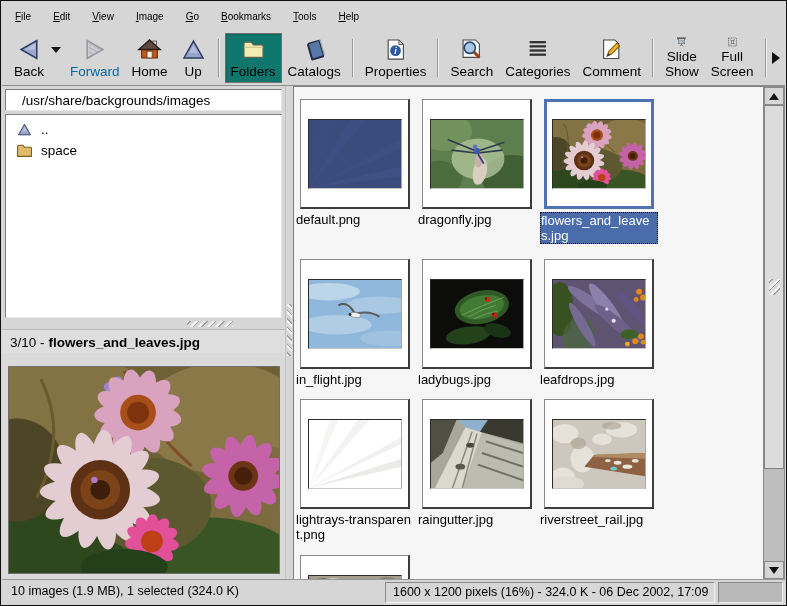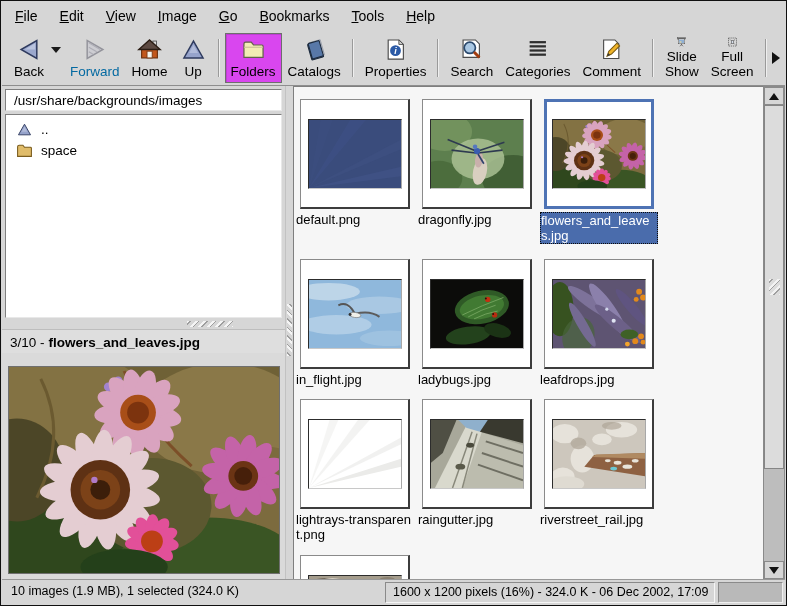--- a/index.html
+++ b/index.html
@@ -1,40 +1,40 @@
 <!DOCTYPE html>
 <html><head>
 <meta charset="utf-8">
 <style>
   * { margin:0; padding:0; box-sizing:border-box; font-family:"Liberation Sans", sans-serif; }
   html,body { width:787px; height:606px; }
   #app { position:relative; width:787px; height:606px; background:#d6d6d6; border:1px solid #101010; overflow:hidden; font-size:13px; color:#000; }
 
   
   #menubar { position:absolute; left:1px; top:0; right:1px; height:30px; display:flex; align-items:center; padding-left:2px; background:#d6d6d6; }
-  .menu-item { padding:5px 11px; font-size:14px; cursor:default; }
+  .menu-item { padding:5px 11px; font-size:10px; cursor:default; }
   .menu-item::first-letter { text-decoration:underline; }
 
   
   #toolbar { position:absolute; left:1px; top:30px; right:1px; height:55px; display:flex; align-items:center; background:#d6d6d6; border-bottom:1px solid #8e8e8e; padding:2px 2px 3px 2px; }
   .tb-grip { width:9px; height:44px; margin:0 3px 0 1px;
     background:repeating-linear-gradient(135deg,#f2f2f2 0 2px,#a8a8a8 2px 3px,#d6d6d6 3px 6px); }
   .tool-btn { display:flex; flex-direction:column; align-items:center; justify-content:flex-end; gap:1px; padding:2px 5px 3px 5px; border:1px solid transparent; background:transparent; font-size:13.5px; color:#000; height:50px; }
   .tool-btn .t-icon { width:27px; height:27px; display:block; }
-  .tool-btn.pressed { background:#d946ef; border:1px solid #6e6e6e; box-shadow:inset 1px 1px 0 rgba(0,0,0,.12); }
+  .tool-btn.pressed { background:#0f766e; border:1px solid #6e6e6e; box-shadow:inset 1px 1px 0 rgba(0,0,0,.12); }
   .tool-btn.disabled { color:#0369a1; }
   .dd-arrow { width:0; height:0; border-left:5px solid transparent; border-right:5px solid transparent; border-top:6px solid #1a1a1a; margin:14px 3px 0 1px; align-self:flex-start; }
   .tb-sep { width:2px; height:38px; border-left:1px solid #9a9a9a; border-right:1px solid #efefef; margin:0 5px; }
   .tb-overflow { margin-left:auto; margin-right:4px; width:0; height:0; border-top:6px solid transparent; border-bottom:6px solid transparent; border-left:8px solid #111; }
 
   
   #main { position:absolute; left:1px; right:1px; top:85px; height:495px; }
 
   #left-panel { position:absolute; left:0; top:0; width:283px; height:495px; background:#d6d6d6; }
-  #path-entry { position:absolute; left:3px; top:3px; width:277px; height:22px; border:1px solid #7f7f7f; border-bottom-color:#e8e8e8; border-right-color:#e8e8e8; background:#fff; font-size:13.5px; padding:0 8px; }
+  #path-entry { position:absolute; left:3px; top:3px; width:277px; height:22px; border:1px solid #7f7f7f; border-bottom-color:#e8e8e8; border-right-color:#e8e8e8; background:#fff; font-size:13.5px; padding:0 16px; }
   #folder-list { position:absolute; left:3px; top:28px; width:277px; height:204px; background:#fff; border:1px solid #7f7f7f; border-bottom-color:#e8e8e8; border-right-color:#e8e8e8; padding-top:4px; }
   .folder-row { display:flex; align-items:center; gap:8px; padding:2px 4px 2px 10px; font-size:13.5px; }
   .folder-row .f-icon { width:17px; height:17px; }
   #h-splitter { position:absolute; left:0; top:233px; width:283px; height:10px; }
   #h-splitter .grip { position:absolute; left:185px; top:2px; width:46px; height:6px;
     background:repeating-linear-gradient(135deg,#f4f4f4 0 2px,#9e9e9e 2px 3px,#d6d6d6 3px 6px); }
   #info-bar { position:absolute; left:0; top:243px; width:283px; height:27px; background:#dedede; border-top:1px solid #bdbdbd; border-bottom:1px solid #a8a8a8; display:flex; align-items:center; padding-left:8px; font-size:13.5px; }
   #info-bar b { margin-left:4px; }
   #preview-pane { position:absolute; left:0; top:267px; width:283px; height:228px; background:#dadada; }
   #preview-img { position:absolute; left:6px; top:13px; width:272px; height:208px; border:1px solid #6f6f6f; overflow:hidden; background:#6f6136; }

